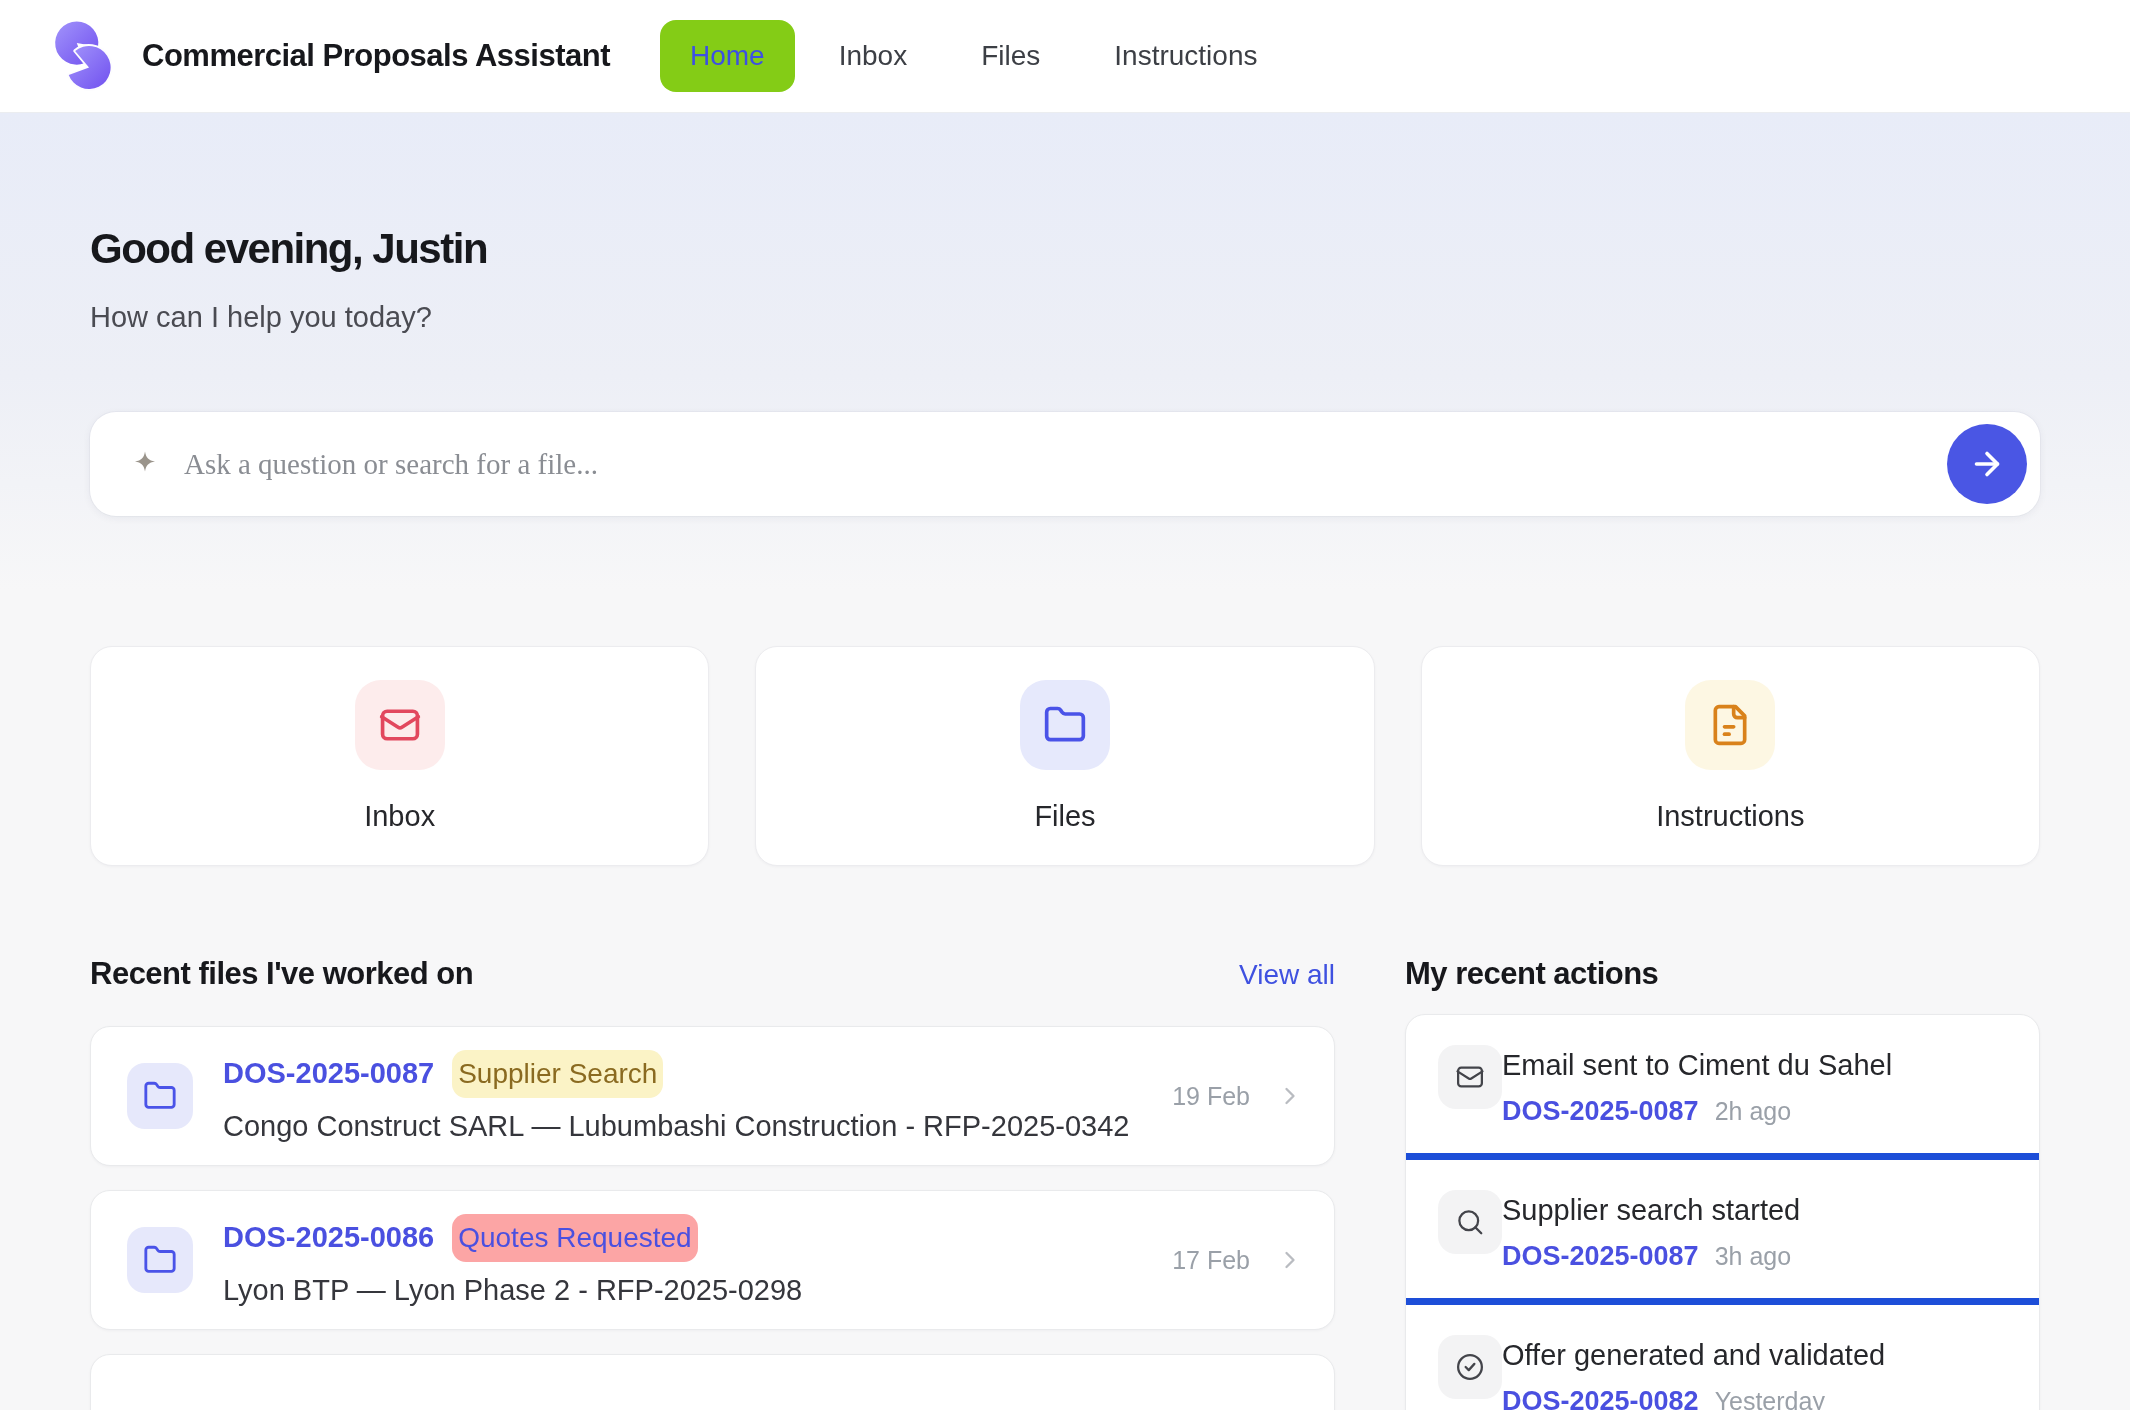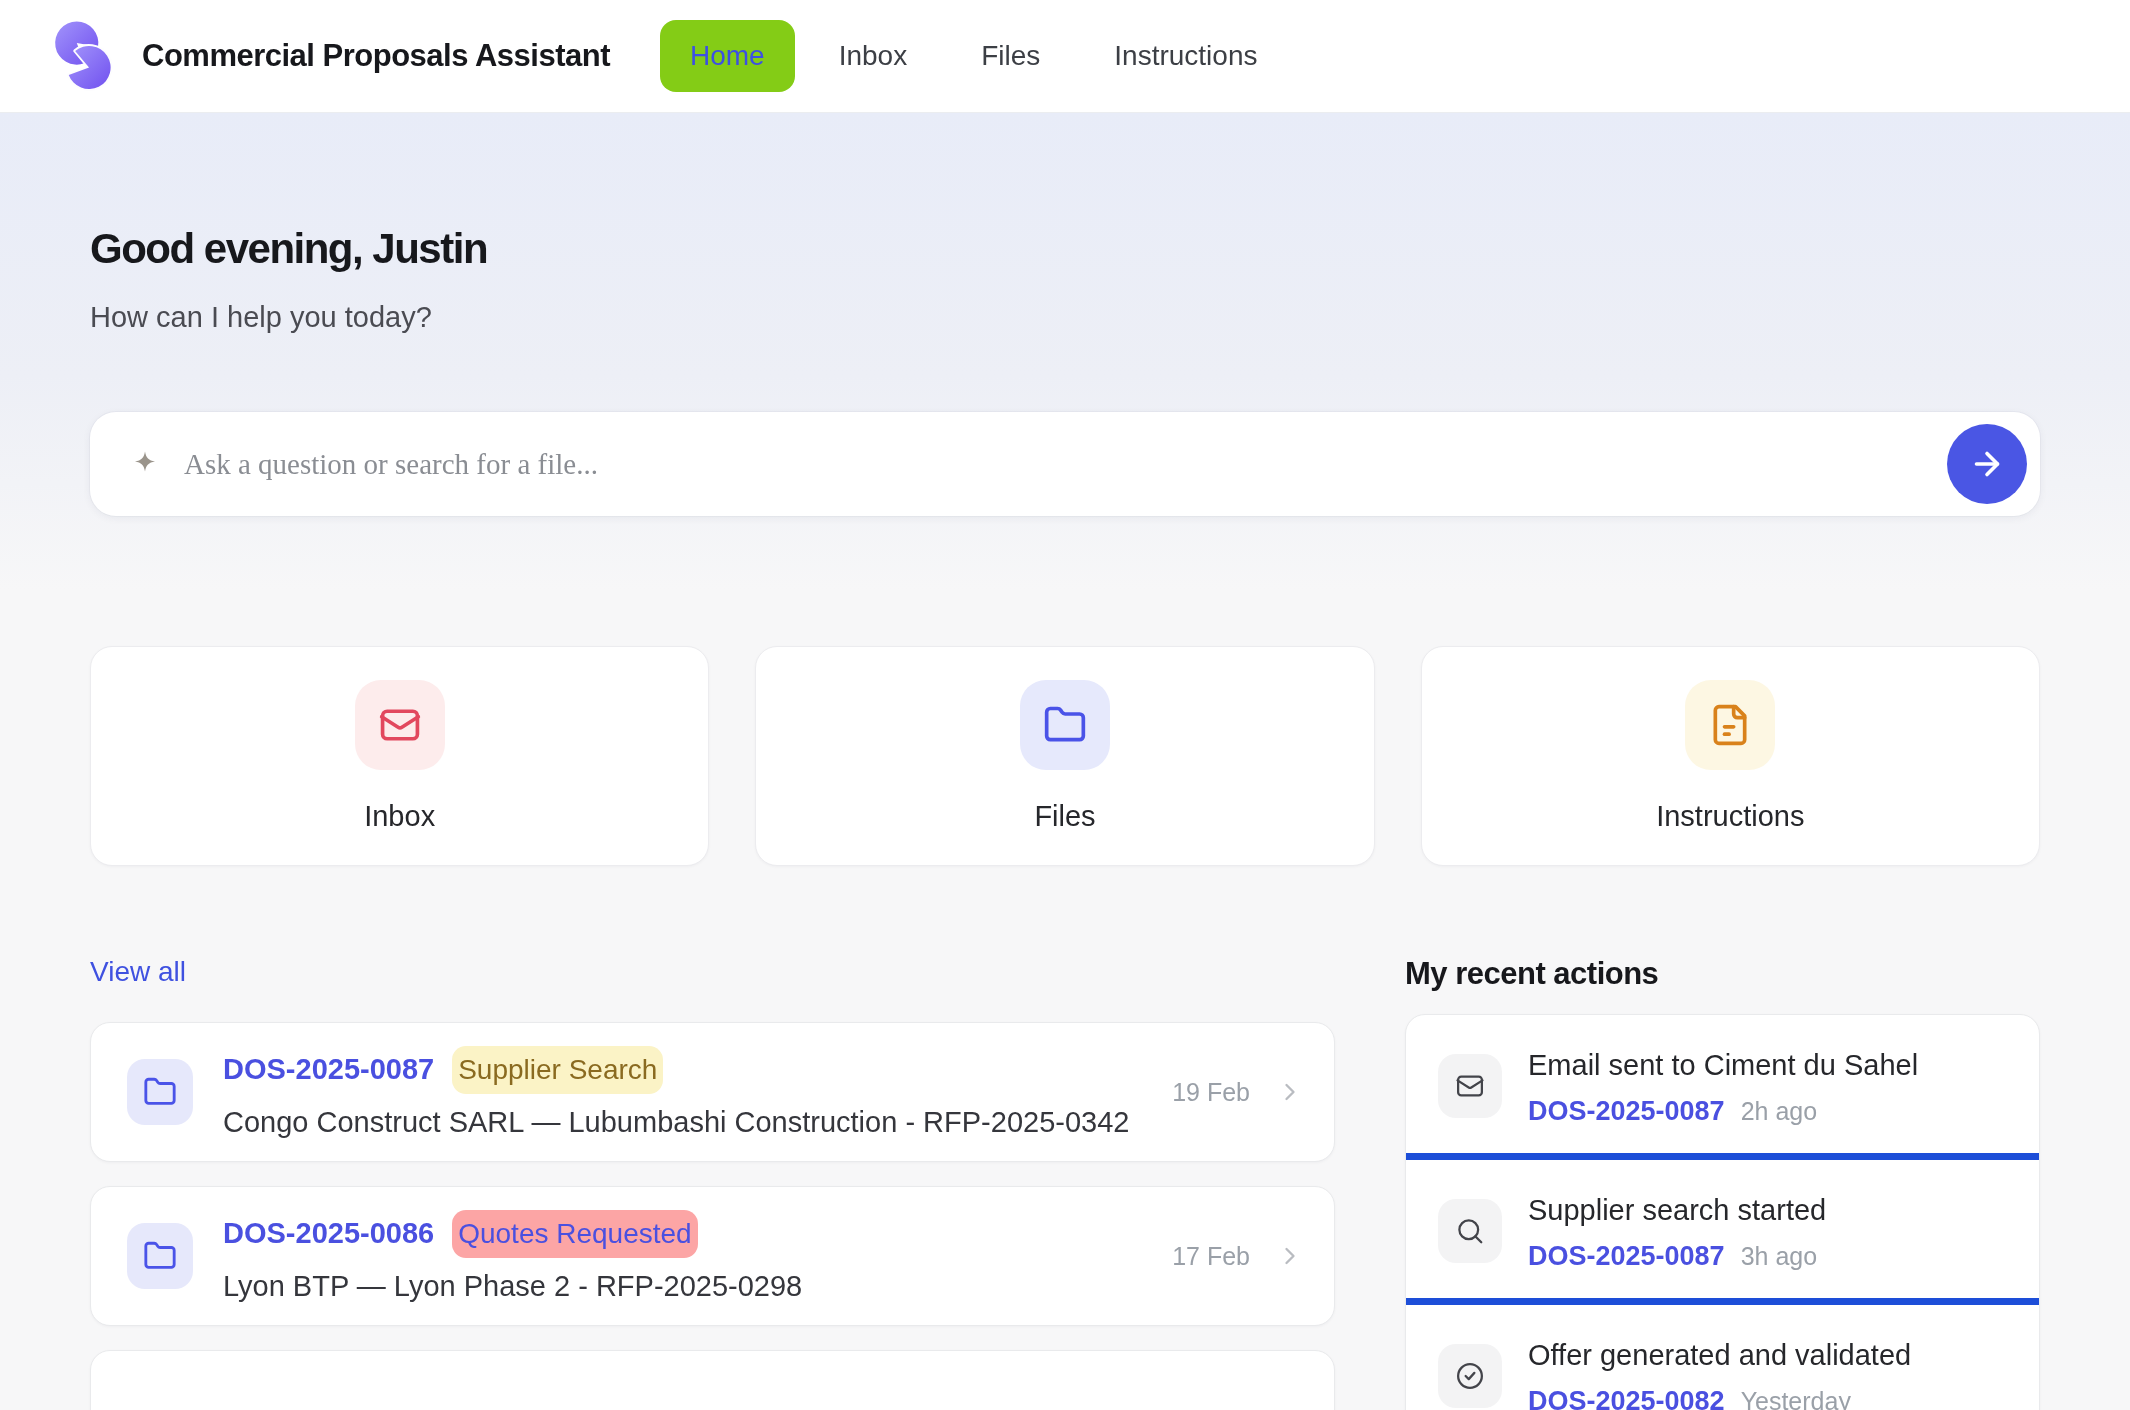--- a/index.html
+++ b/index.html
@@ -94,21 +94,21 @@
   .file-subtitle { font-size:29px; color:#35363c; margin-top:12px; }
   .file-side { display:flex; align-items:center; gap:26px; flex:0 0 auto; }
   .file-date { font-size:25px; color:#9aa0a8; }
   .chevron { width:28px; height:28px; color:#b9bcc1; }
   
   .actions-card {
     margin-top:-12px;
     background:#ffffff; border:1px solid #e9eaec; border-radius:20px;
     box-shadow:0 1px 3px rgba(16,24,40,0.04); overflow:hidden;
   }
-  .action-item { display:flex; align-items:center; gap:26px; padding:26px 32px; }
+  .action-item { display:flex; align-items:flex-start; padding:26px 32px; }
   .action-item + .action-item { border-top:7px solid #1d4ed8; }
   .action-tile {
     width:64px; height:64px; border-radius:18px; background:#f3f3f4; color:#43444a;
     display:flex; align-items:center; justify-content:center; flex:0 0 auto; margin-top:4px;
   }
   .action-tile svg { width:30px; height:30px; }
   .action-title { font-size:29px; color:#26272b; padding-top:8px; }
   .action-meta { margin-top:14px; display:flex; align-items:baseline; gap:16px; }
   .action-doc { font-size:27px; font-weight:bold; color:#4a50e0; cursor:pointer; }
   .action-time { font-size:25px; color:#9aa0a8; }
@@ -184,20 +184,21 @@
           <path d="M9 17h2.5"></path>
       </svg>
     </span>
     <span class="quick-card-label">Instructions</span>
   </div>
 </section>
 
 <section class="bottom">
   <div>
     <div class="section-head">
+      <span class="section-title">Recent files I've worked on</span>
       <a class="view-all">View all</a>
     </div>
     <div class="file-list">
   <div class="file-row">
     <span class="file-tile">
       <svg viewBox="0 0 24 24" fill="none" stroke="currentColor" stroke-width="2" stroke-linecap="round" stroke-linejoin="round">
         <path d="M20 20a2 2 0 0 0 2-2V8a2 2 0 0 0-2-2h-7.9a2 2 0 0 1-1.69-.9L9.6 3.9A2 2 0 0 0 7.93 3H4a2 2 0 0 0-2 2v13a2 2 0 0 0 2 2Z"></path>
       </svg>
     </span>
     <div class="file-main">

